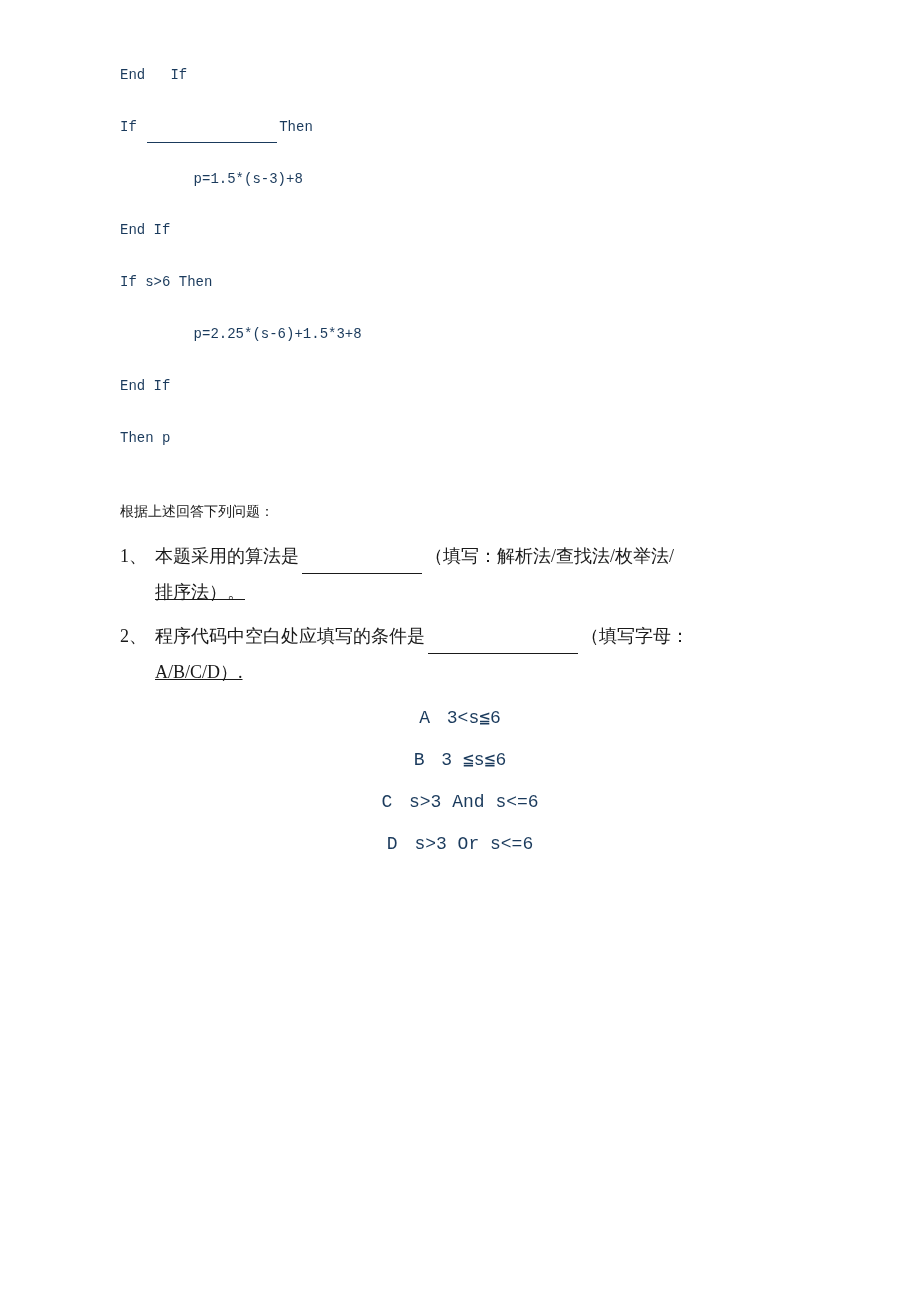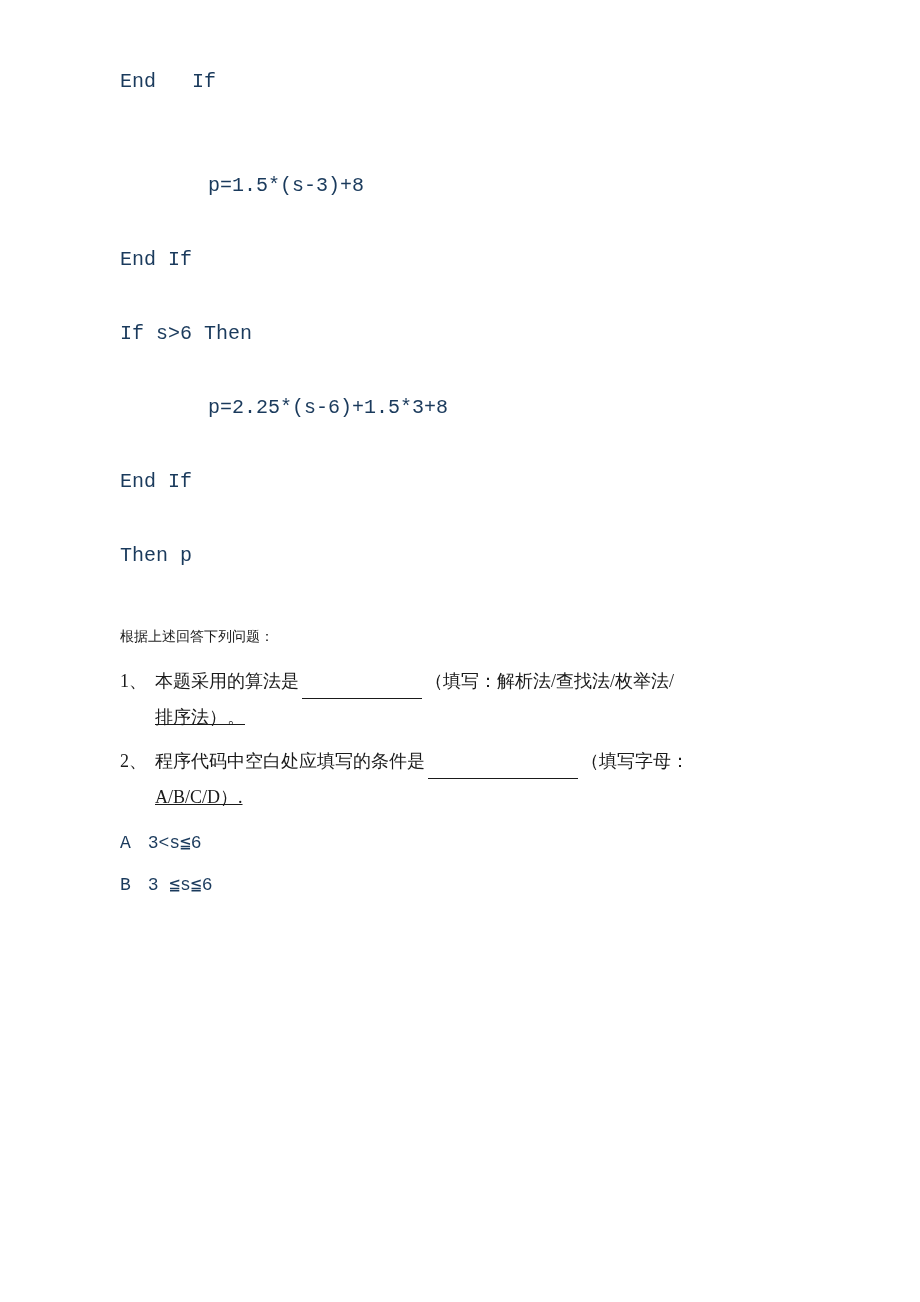--- a/index.html
+++ b/index.html
@@ -14,21 +14,21 @@
       font-size: 18px;
       color: #1a1a2e;
       width: 920px;
       min-height: 1302px;
       padding: 60px 120px 60px 120px;
       line-height: 1.8;
     }
 
     .code-block {
       font-family: "Courier New", Courier, monospace;
-      font-size: 20px;
+      font-size: 14px;
       color: #1a3a5c;
       line-height: 2.2;
     }
 
     .code-line {
       display: block;
       white-space: pre;
     }
 
     .indent {
@@ -93,38 +93,40 @@
     .answer-blank-long {
       min-width: 150px;
     }
 
     .option-item {
       display: block;
       margin-top: 6px;
       font-family: "Courier New", Courier, monospace;
       font-size: 18px;
       color: #1a3a5c;
+      text-align: center;
     }
 
     .option-letter {
       margin-right: 6px;
     }
 
     .continuation-line {
       display: block;
       line-height: 2.0;
       text-decoration: underline;
     }
   </style>
 </head>
 <body>
 
 <div class="code-block">
   <span class="code-line">End   If</span>
   <span class="blank-line"></span>
+  <span class="code-line">If <span class="underline-blank"></span>Then</span>
   <span class="blank-line"></span>
   <span class="code-line indent">    p=1.5*(s-3)+8</span>
   <span class="blank-line"></span>
   <span class="code-line">End If</span>
   <span class="blank-line"></span>
   <span class="code-line">If s&gt;6 Then</span>
   <span class="blank-line"></span>
   <span class="code-line indent">    p=2.25*(s-6)+1.5*3+8</span>
   <span class="blank-line"></span>
   <span class="code-line">End If</span>
@@ -155,14 +157,22 @@
 
   <div style="margin-top: 10px;">
     <span class="option-item">
       <span class="option-letter">A</span>
       <span>3&lt;s≦6</span>
     </span>
     <span class="option-item">
       <span class="option-letter">B</span>
       <span>3 ≦s≦6</span>
     </span>
+    <span class="option-item">
+      <span class="option-letter">C</span>
+      <span>   s&gt;3 And s&lt;=6</span>
+    </span>
+    <span class="option-item">
+      <span class="option-letter">D</span>
+      <span>s&gt;3 Or s&lt;=6</span>
+    </span>
   </div>
 </div>
 
 </body></html>

